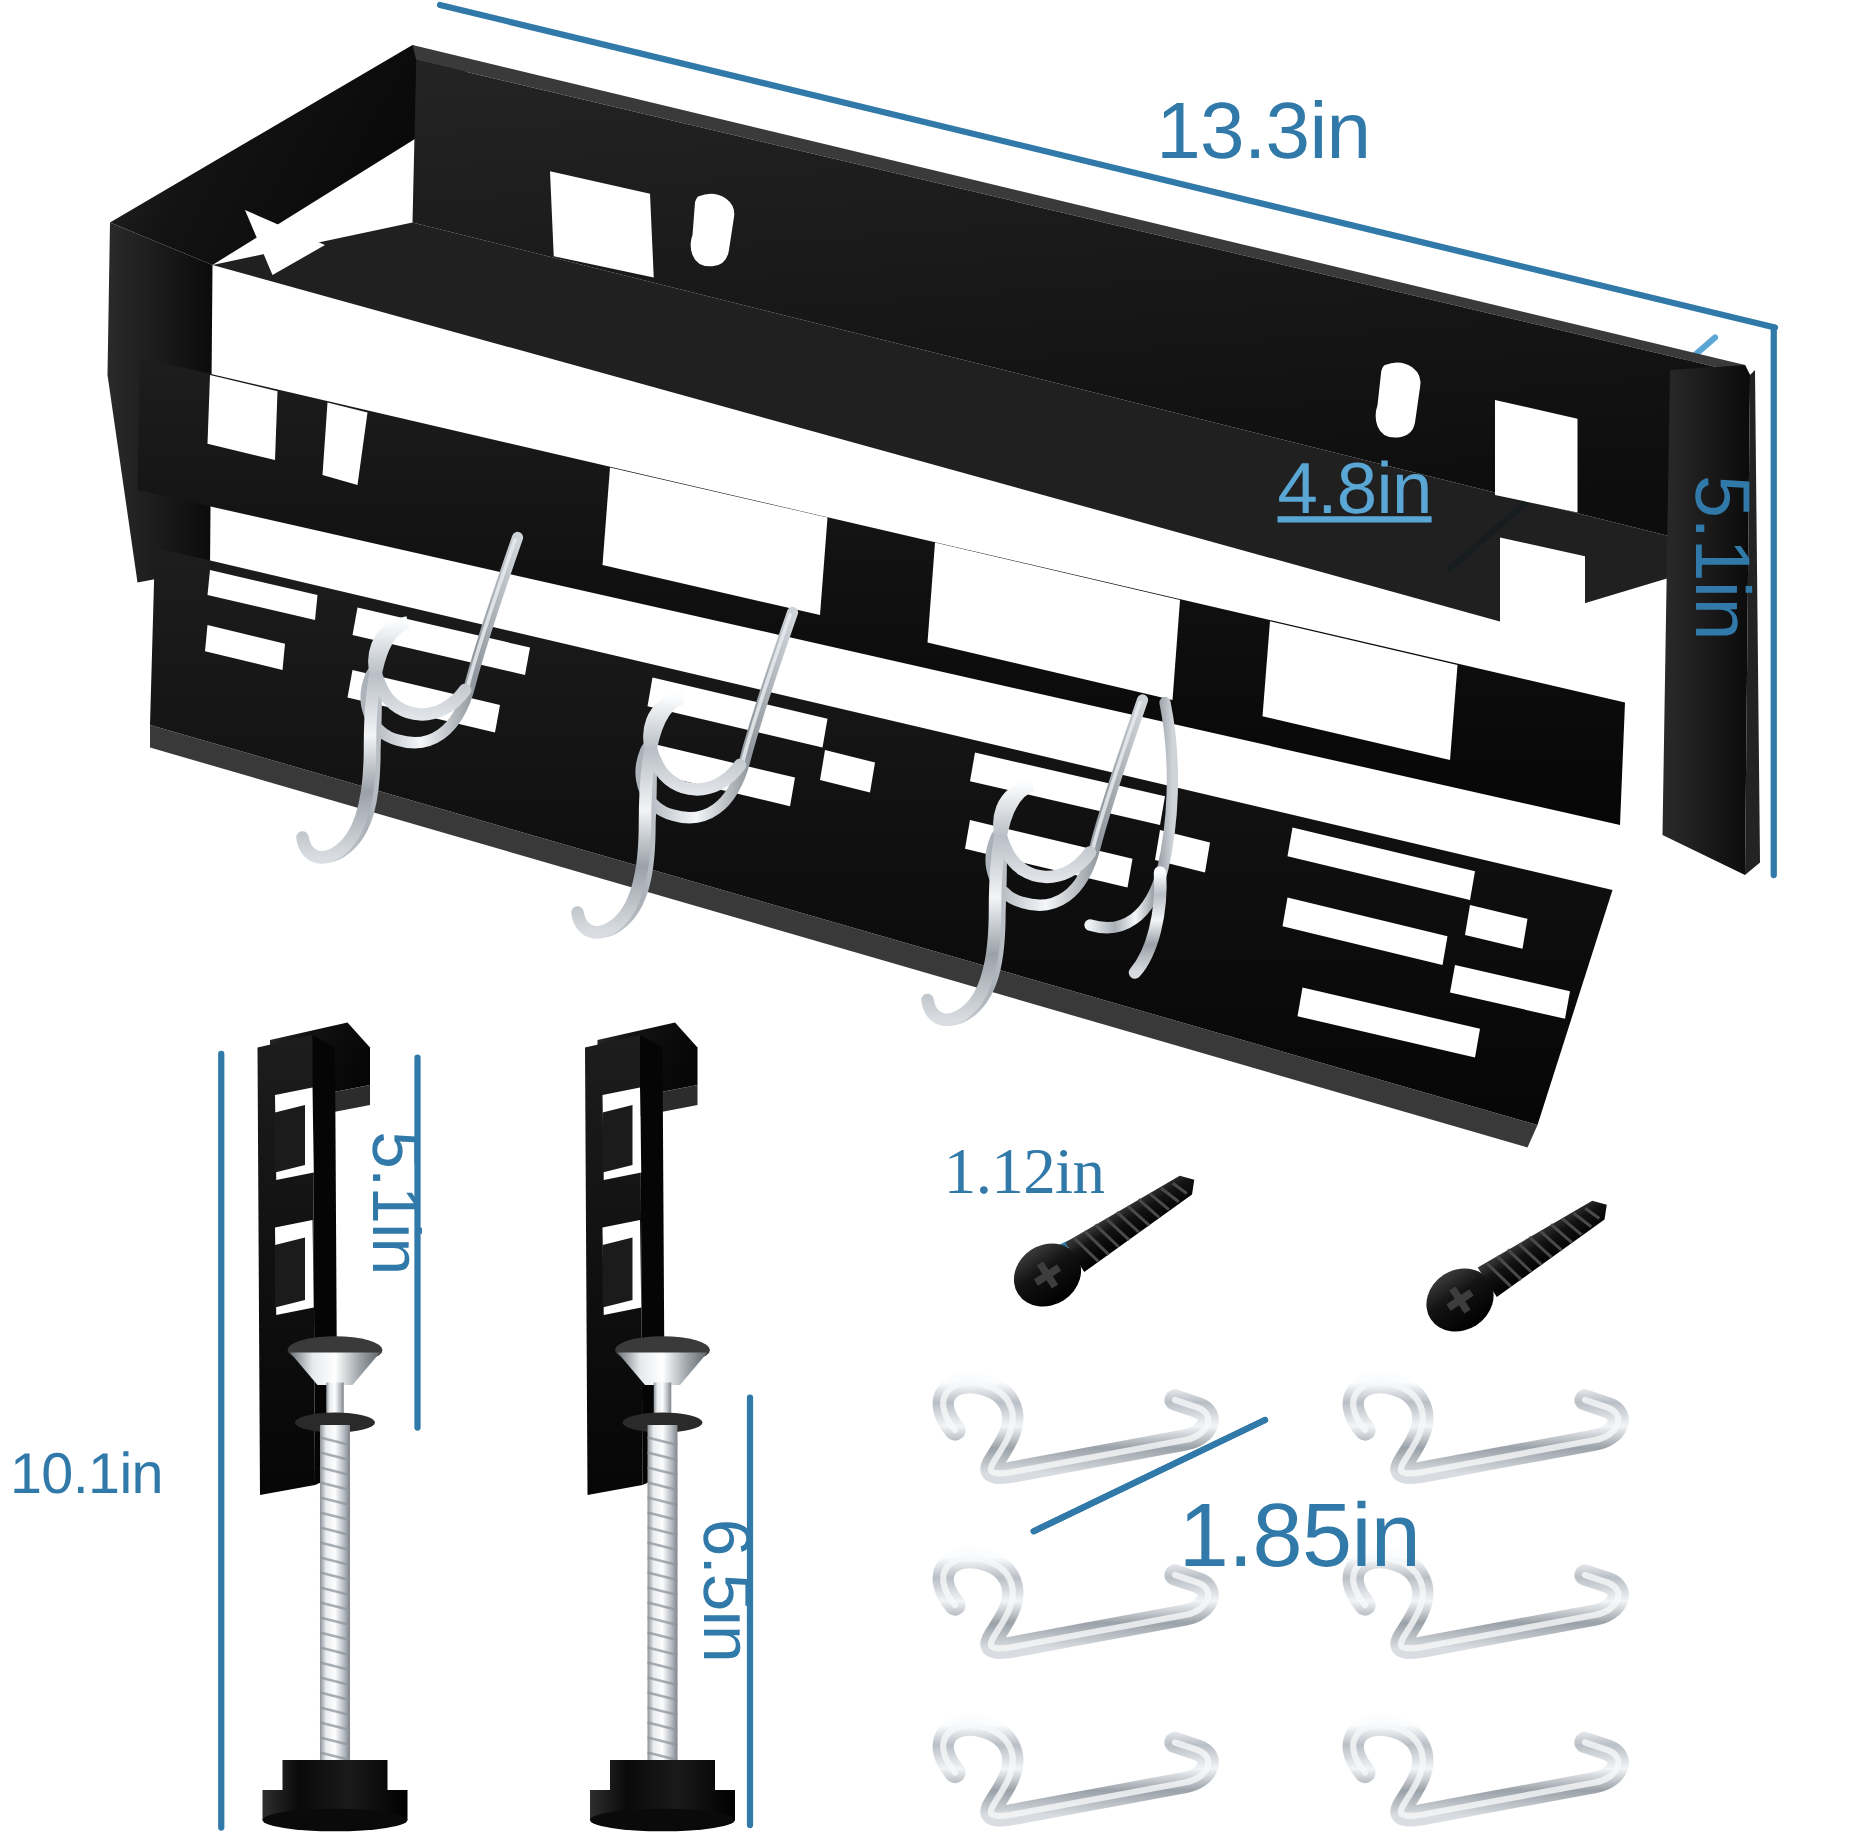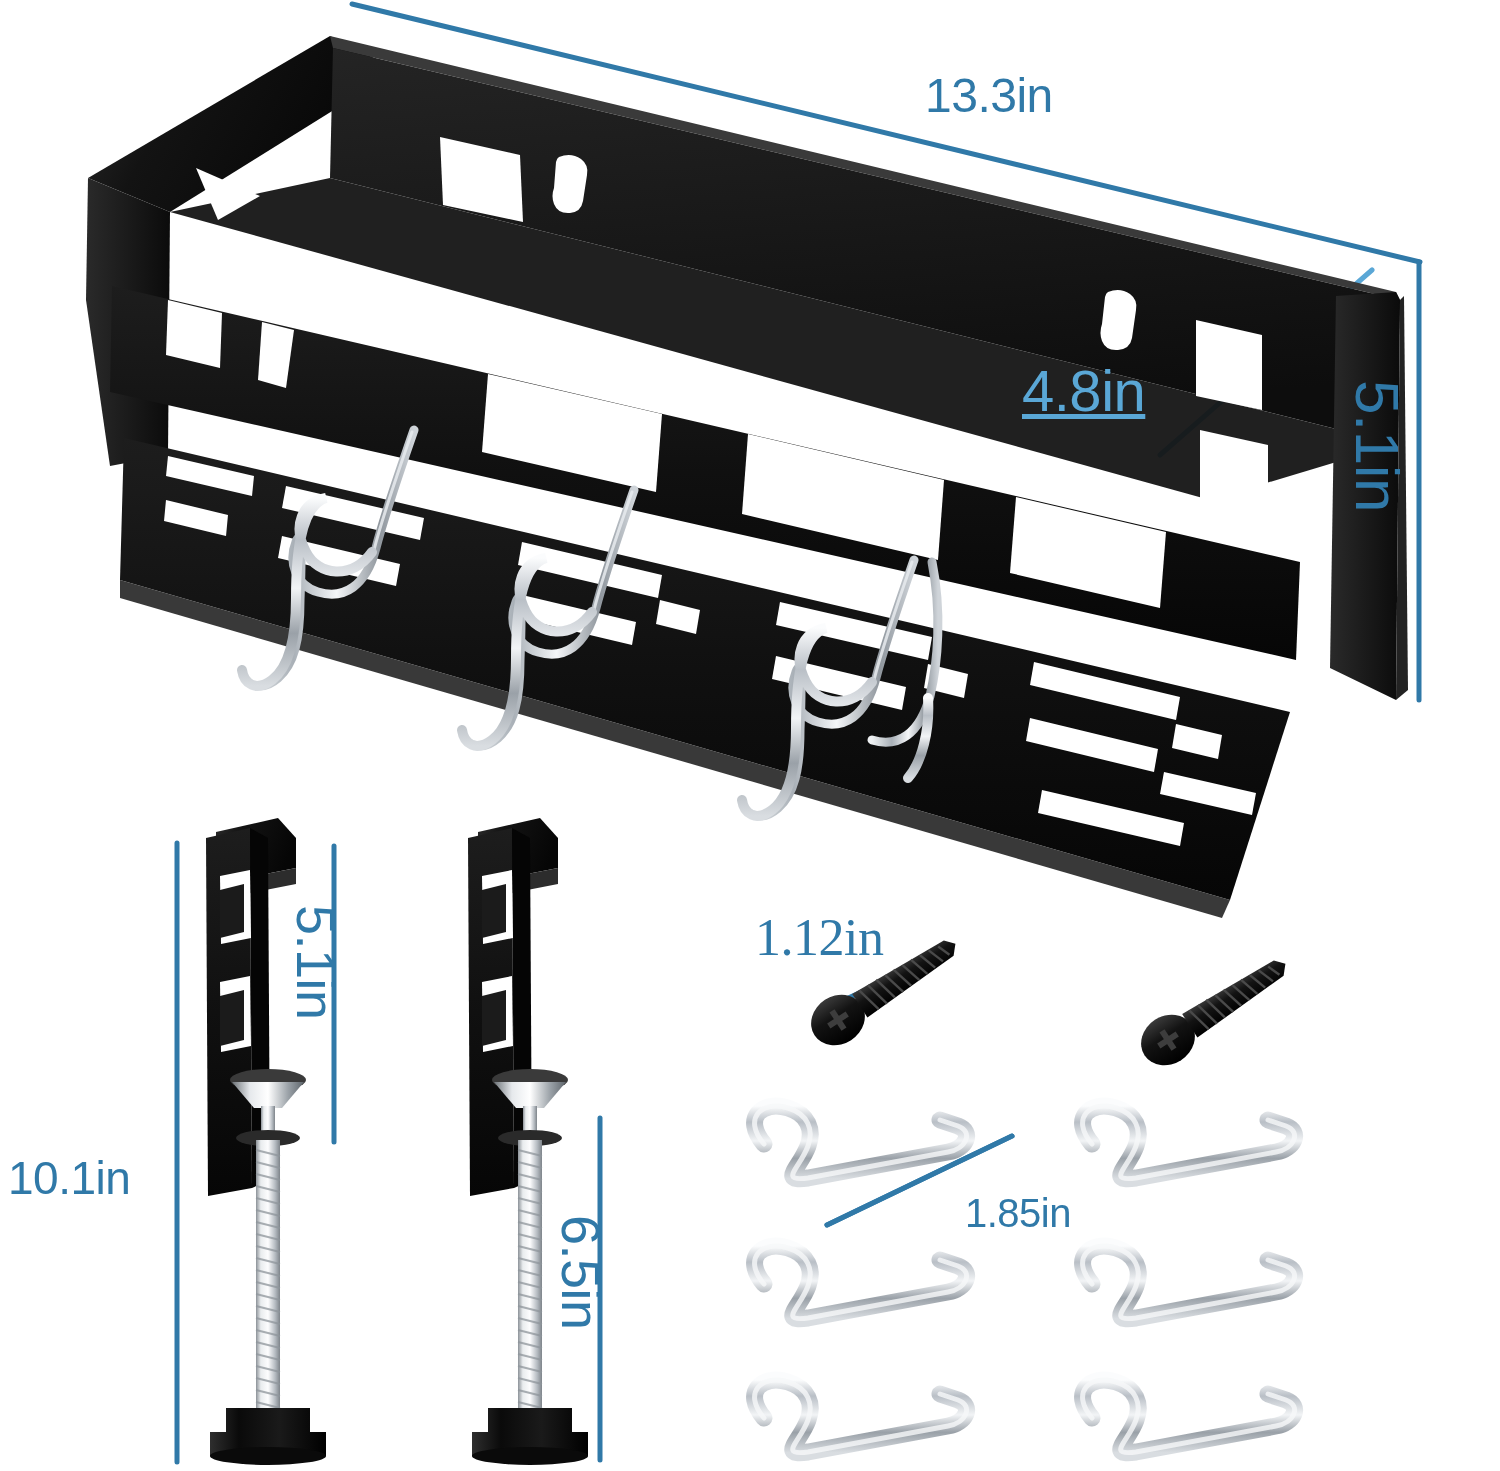--- a/index.html
+++ b/index.html
@@ -31,31 +31,31 @@
     font-weight: 400;
     white-space: nowrap;
     letter-spacing: -0.5px;
     line-height: 1;
     user-select: none;
   }
   .dim-label.light {
     color: #5aa7d6;
   }
   
-  #lbl-width      { left: 925px;  top: 72px;   font-size: 48px; }
+  #lbl-width      { left: 925px;  top: 72px;   font-size: 64px; }
   #lbl-depth      { left: 1022px; top: 362px;  font-size: 58px; text-decoration: underline; }
   #lbl-height     { left: 1408px; top: 380px;  font-size: 62px;
                     transform: rotate(90deg); transform-origin: left top; }
   #lbl-clamp-h    { left: 343px;  top: 905px;  font-size: 54px;
                     transform: rotate(90deg); transform-origin: left top; }
   #lbl-total-h    { left: 8px;    top: 1155px; font-size: 46px; text-align: center; }
   #lbl-rod-h      { left: 608px;  top: 1215px; font-size: 54px;
                     transform: rotate(90deg); transform-origin: left top; }
   #lbl-screw      { left: 755px;  top: 912px;  font-size: 52px; font-family: Liberation Serif, serif; }
-  #lbl-hook       { left: 965px;  top: 1193px; font-size: 40px; }
+  #lbl-hook       { left: 943px;  top: 1193px; font-size: 72px; }
 </style>
 </head>
 <body>
 
 <div id="stage">
 
   <svg id="art" viewBox="0 0 1500 1471" xmlns="http://www.w3.org/2000/svg">
     <defs>
       <linearGradient id="gBlackTop" x1="0" y1="0" x2="1" y2="0.3">
         <stop offset="0" stop-color="#2b2b2b"></stop>

